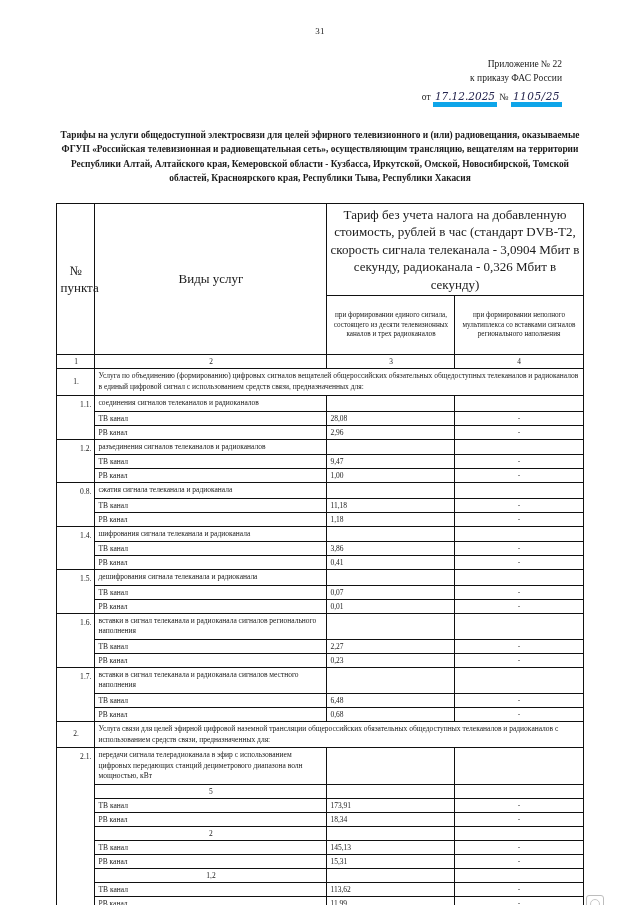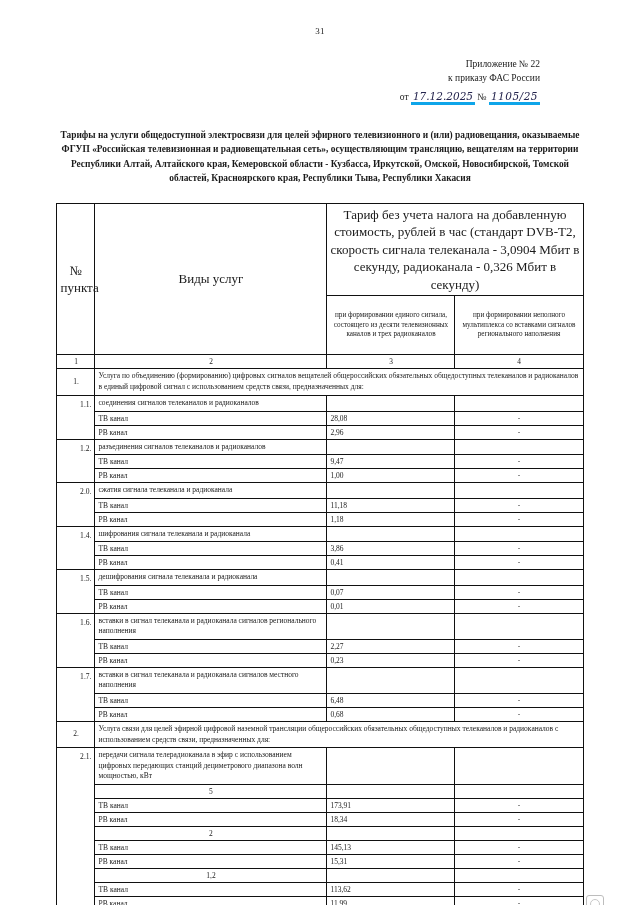--- a/index.html
+++ b/index.html
@@ -23,38 +23,38 @@
     padding: 0;
   }
   .page-number {
     text-align: center;
     font-size: 9px;
     margin-top: 26px;
     letter-spacing: 0.2px;
   }
   .appendix-block {
     margin-top: 22px;
-    padding-right: 100px;
+    padding-right: 78px;
     text-align: right;
     font-size: 9.5px;
     line-height: 1.45;
   }
   .appendix-line1 { }
   .appendix-line2 { }
   .order-line {
     margin-top: 3px;
     text-align: right;
     font-size: 9.5px;
     white-space: nowrap;
   }
   .hand {
     font-family: "DejaVu Serif", serif;
     font-style: italic;
     font-size: 10.5px;
-    border-bottom: 3px solid #0ea5e9;
+    border-bottom: 5px solid #0ea5e9;
     padding: 0 2px;
     color: #23234d;
   }
   .hand.num {
     letter-spacing: 0.5px;
   }
   .title {
     margin: 24px 52px 0 52px;
     text-align: center;
     font-size: 9.4px;
@@ -213,21 +213,21 @@
         <td class="val">9,47</td>
         <td class="dash">-</td>
       </tr>
       <tr class="chan-row">
         <td class="chan-name">РВ канал</td>
         <td class="val">1,00</td>
         <td class="dash">-</td>
       </tr>
 
       <tr>
-        <td class="c-num idx" rowspan="3">2.0.</td>
+        <td class="c-num idx" rowspan="3">0.8.</td>
         <td class="sub-label">сжатия сигнала телеканала и радиоканала</td>
         <td class="val"></td>
         <td class="dash"></td>
       </tr>
       <tr class="chan-row">
         <td class="chan-name">ТВ канал</td>
         <td class="val">11,18</td>
         <td class="dash">-</td>
       </tr>
       <tr class="chan-row">

